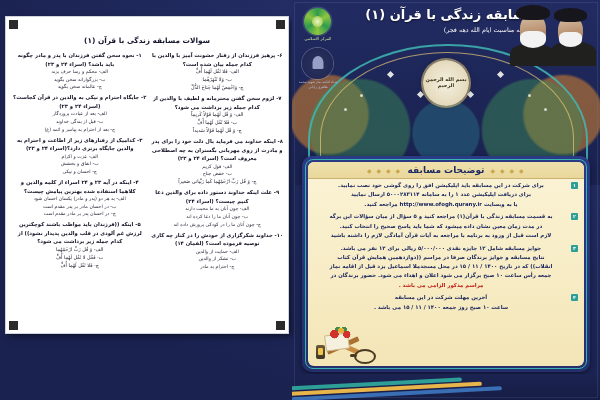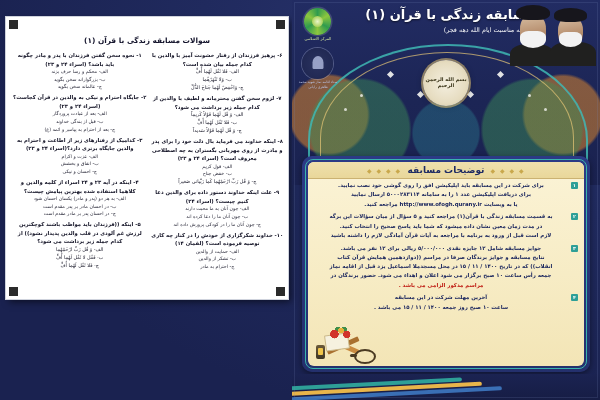--- a/index.html
+++ b/index.html
@@ -13,21 +13,21 @@
   
   .poster-bg{
     position:absolute;inset:0;
     background:
       radial-gradient(ellipse at 78% 8%, #2a3570 0%, #202a5e 40%, #1a2250 75%),
       linear-gradient(180deg,#1e2759 0%,#18204c 100%);
   }
 
   
   .sheet{
-    position:absolute;left:6px;top:17px;width:282px;height:282px;
+    position:absolute;left:6px;top:17px;width:282px;height:316px;
     background:#ffffff;
     box-shadow:0 0 0 1px #cfd3dd, 3px 3px 7px rgba(0,0,0,.55);
   }
   .sheet-corner{position:absolute;width:9px;height:9px;background:#2b2b2b;}
   .sc-tl{left:3px;top:3px;}
   .sc-tr{right:3px;top:3px;}
   .sc-bl{left:3px;bottom:3px;}
   .sc-br{right:3px;bottom:3px;}
 
   .sheet-title{

